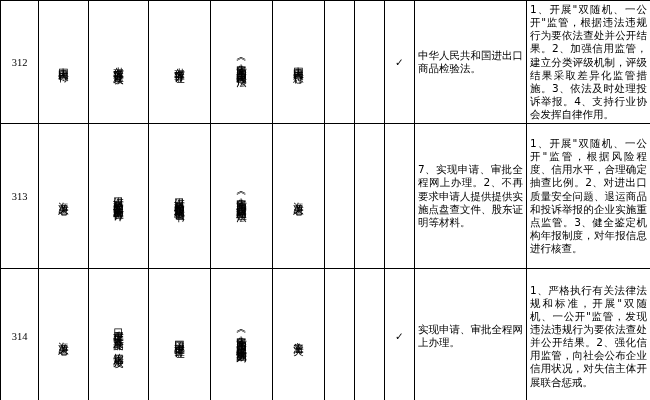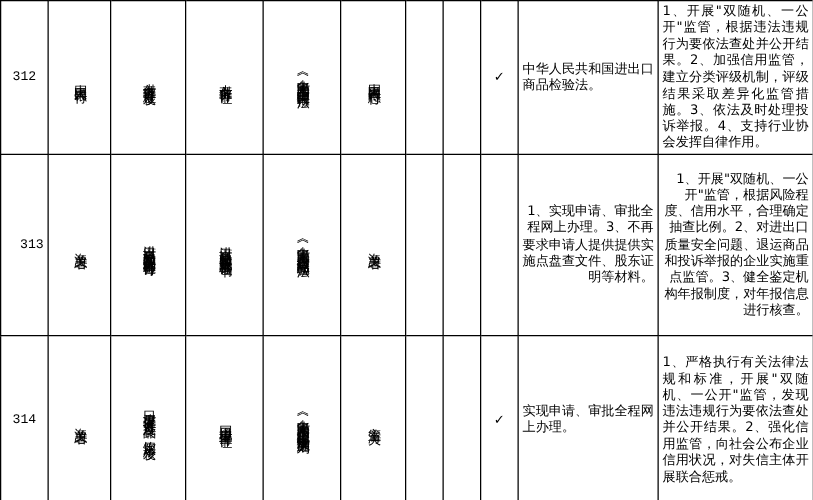--- a/index.html
+++ b/index.html
@@ -64,30 +64,30 @@
   }
   .just {
     text-align: justify;
     text-justify: inter-ideograph;
     font-size: 10px;
     line-height: 1.35;
   }
   .num {
     text-align: center;
     font-size: 11px;
-    font-family: Liberation Mono, monospace;
+    font-family: Liberation Serif, serif;
     margin-top: 12px;
   }
   .check {
     text-align: center;
     font-size: 12px;
     color: #000;
   }
   .row-1 td { height: 118px; }
-  .row-2 td { height: 145px; text-align: right; }
+  .row-2 td { height: 145px; }
   .row-3 td { height: 135px; }
 </style>
 </head>
 <body>
 
 <div class="sheet">
   <table class="grid">
     <colgroup>
       <col class="c-no">
         <col class="c-dept">
@@ -159,21 +159,21 @@
             </div>
         </td>
         <td>
           <div class="vwrap">
               <div class="vtext">海关总署</div>
             </div>
         </td>
         <td class="check"></td>
         <td class="check"></td>
         <td class="check"></td>
-        <td class="just">1、实现申请、审批全程网上办理。3、不再要求申请人提供提供实施点盘查文件、股东证明等材料。</td>
+        <td class="just">7、实现申请、审批全程网上办理。2、不再要求申请人提供提供实施点盘查文件、股东证明等材料。</td>
         <td class="just">1、开展"双随机、一公开"监管，根据风险程度、信用水平，合理确定抽查比例。2、对进出口质量安全问题、退运商品和投诉举报的企业实施重点监管。3、健全鉴定机构年报制度，对年报信息进行核查。</td>
       </tr>
 
       <tr class="row-3">
         <td class="num">314</td>
         <td>
           <div class="vwrap">
               <div class="vtext">海关总署</div>
             </div>
         </td>

